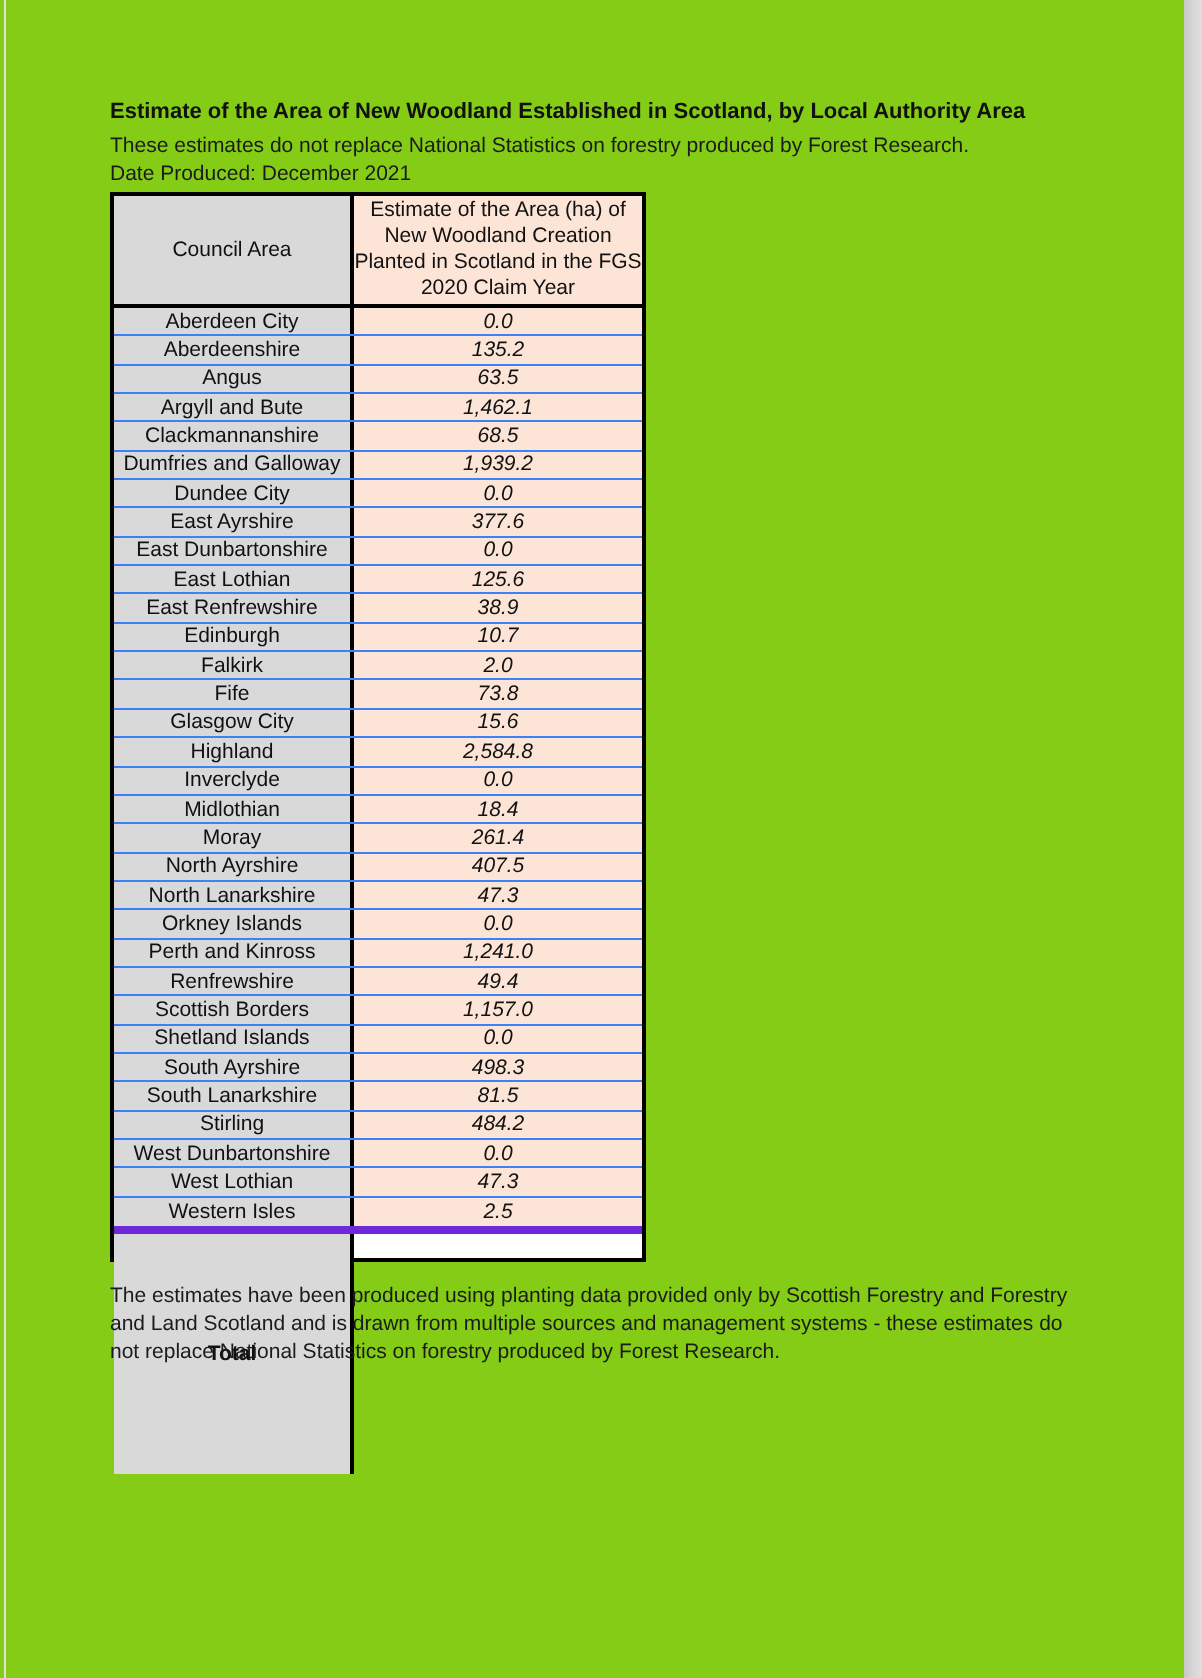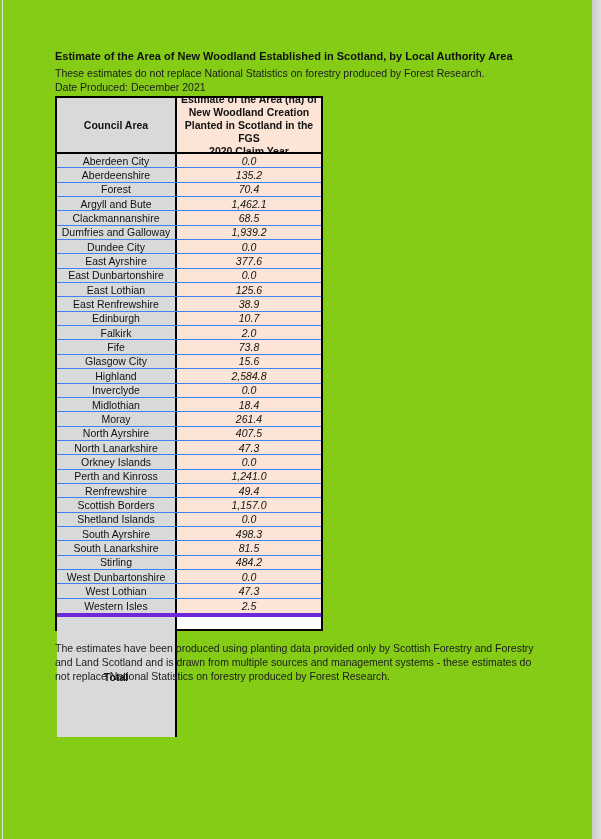--- a/index.html
+++ b/index.html
@@ -83,21 +83,21 @@
     background: #d9d9d9;
     border-right: 2px solid #000000;
   }
 
   .col-value {
     flex: 1 1 auto;
     background: #fce4d6;
   }
 
   .thead .cell {
-    font-weight: bold;
+    font-weight: normal;
     font-size: 10.5px;
     line-height: 13px;
     white-space: pre-line;
   }
 
   .trow {
     display: flex;
     height: 14.35px;
     border-bottom: 1px solid #3b82f6;
   }
@@ -154,22 +154,22 @@
     <div class="tbody">
         <div class="trow">
           <div class="cell col-council">Aberdeen City</div>
           <div class="cell col-value">0.0</div>
         </div>
         <div class="trow">
           <div class="cell col-council">Aberdeenshire</div>
           <div class="cell col-value">135.2</div>
         </div>
         <div class="trow">
-          <div class="cell col-council">Forest</div>
-          <div class="cell col-value">70.4</div>
+          <div class="cell col-council">Angus</div>
+          <div class="cell col-value">63.5</div>
         </div>
         <div class="trow">
           <div class="cell col-council">Argyll and Bute</div>
           <div class="cell col-value">1,462.1</div>
         </div>
         <div class="trow">
           <div class="cell col-council">Clackmannanshire</div>
           <div class="cell col-value">68.5</div>
         </div>
         <div class="trow">

